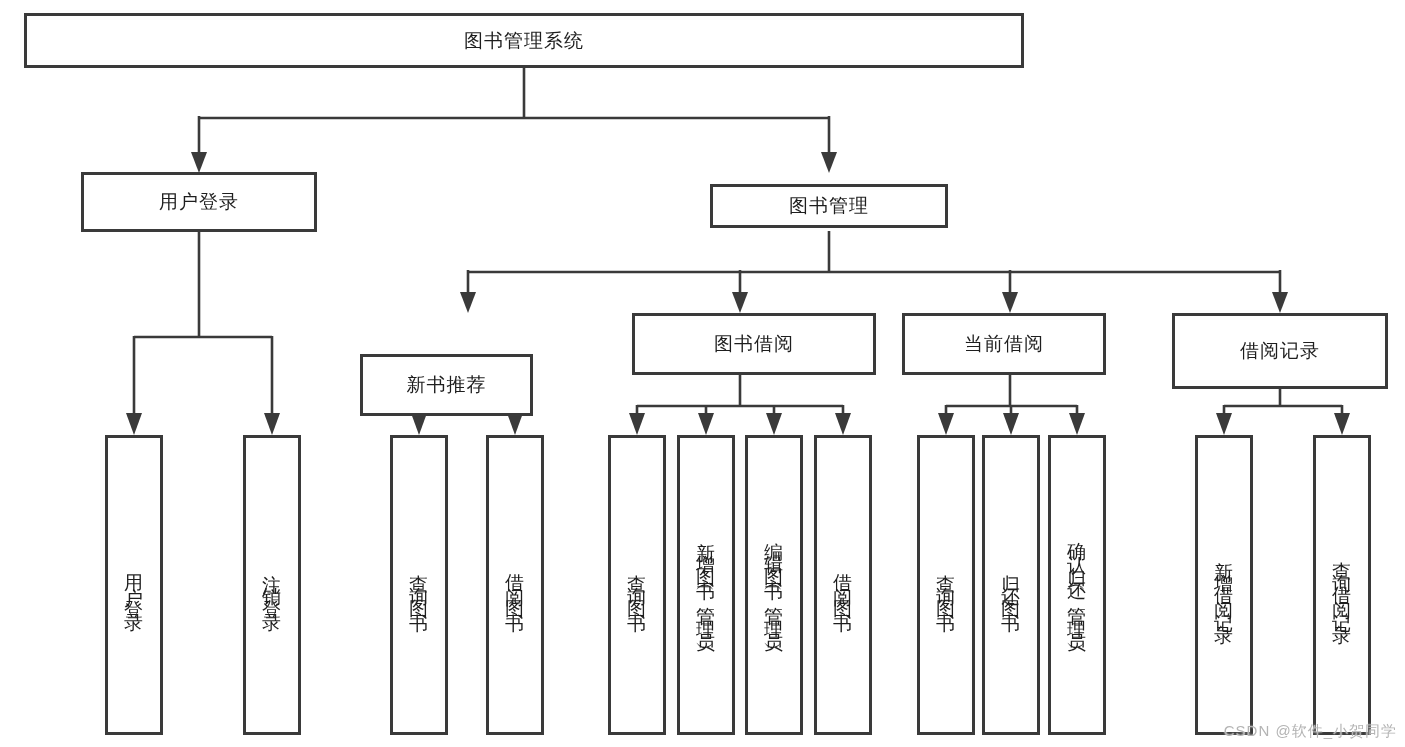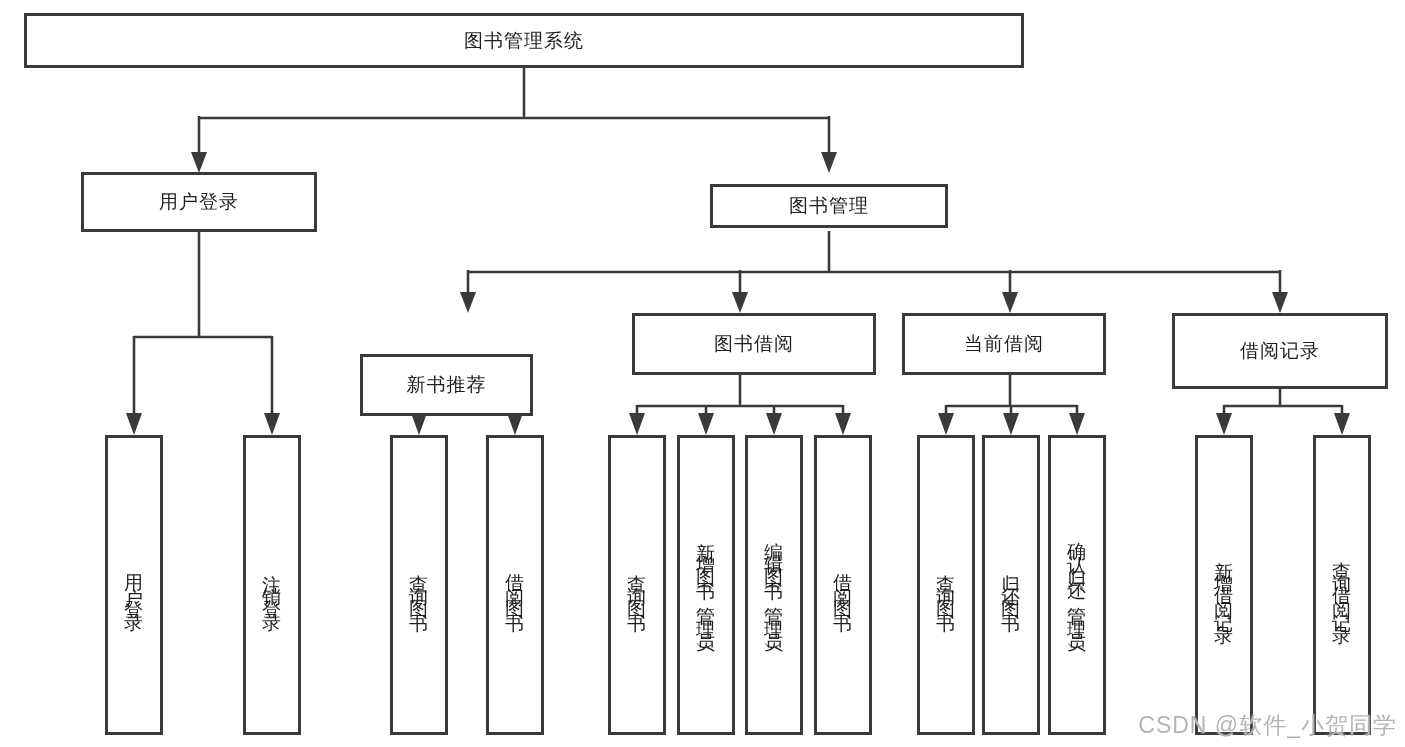--- a/index.html
+++ b/index.html
@@ -47,21 +47,21 @@
     text-orientation: mixed;
     line-height: 1;
     font-size: 19px;
     letter-spacing: 13px;
     white-space: nowrap;
   }
   .watermark {
     position: absolute;
     right: 8px;
     bottom: 6px;
-    font-size: 23px;
+    font-size: 15px;
     color: #b4b4b4;
     letter-spacing: 1px;
     text-shadow: 0 0 2px #ffffff;
     white-space: nowrap;
   }
 </style>
 </head>
 <body>
 
 <div class="canvas">

